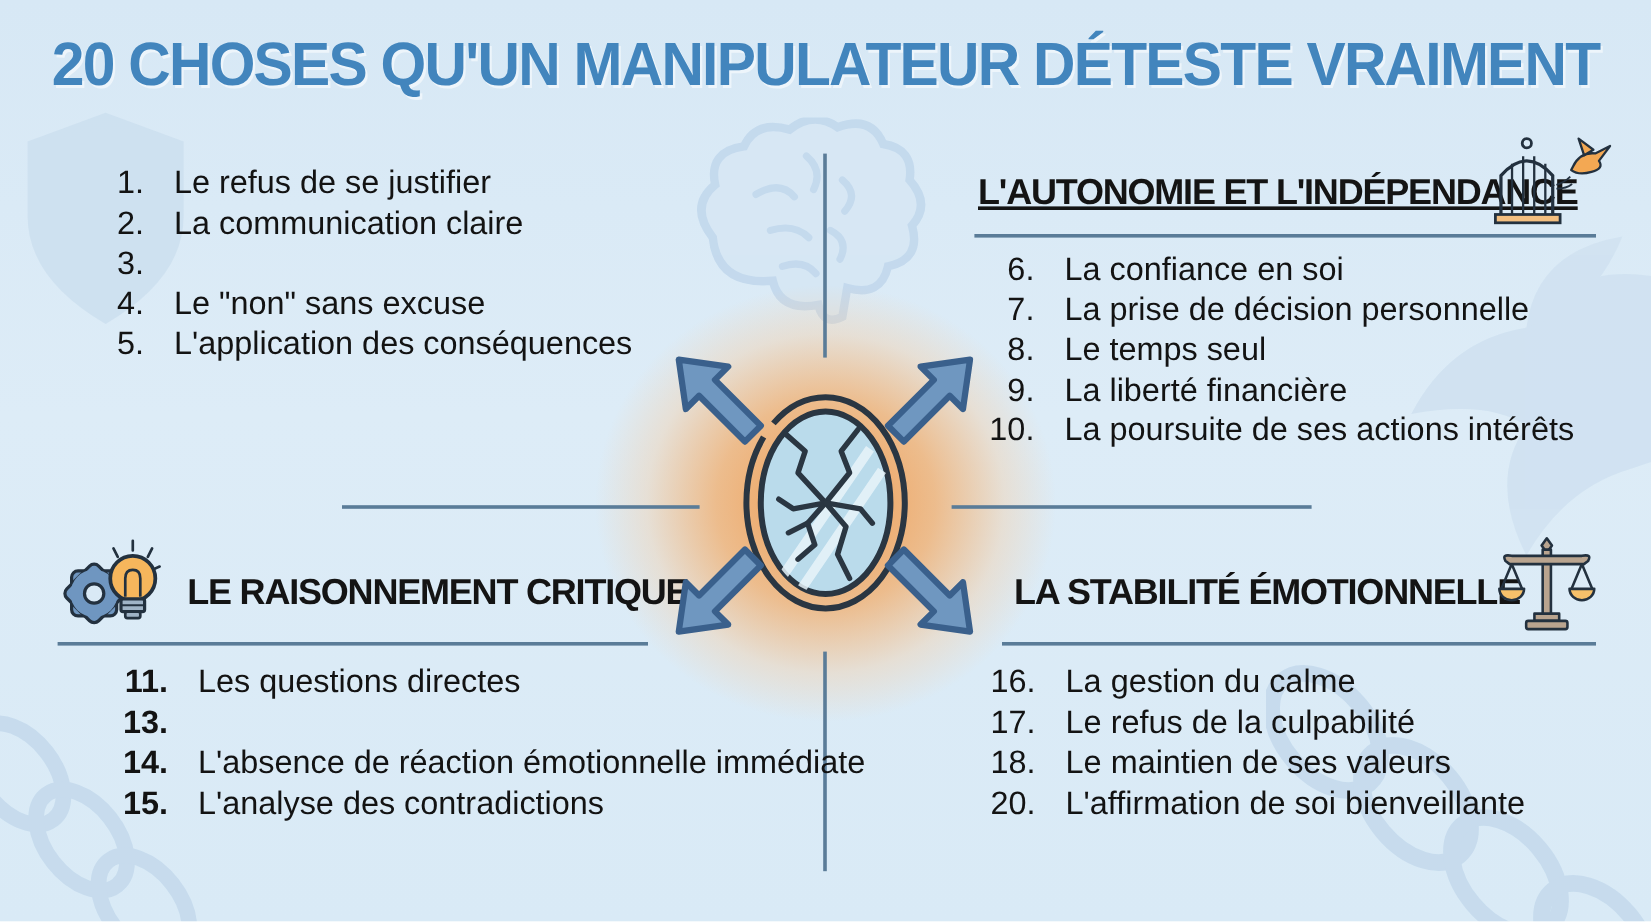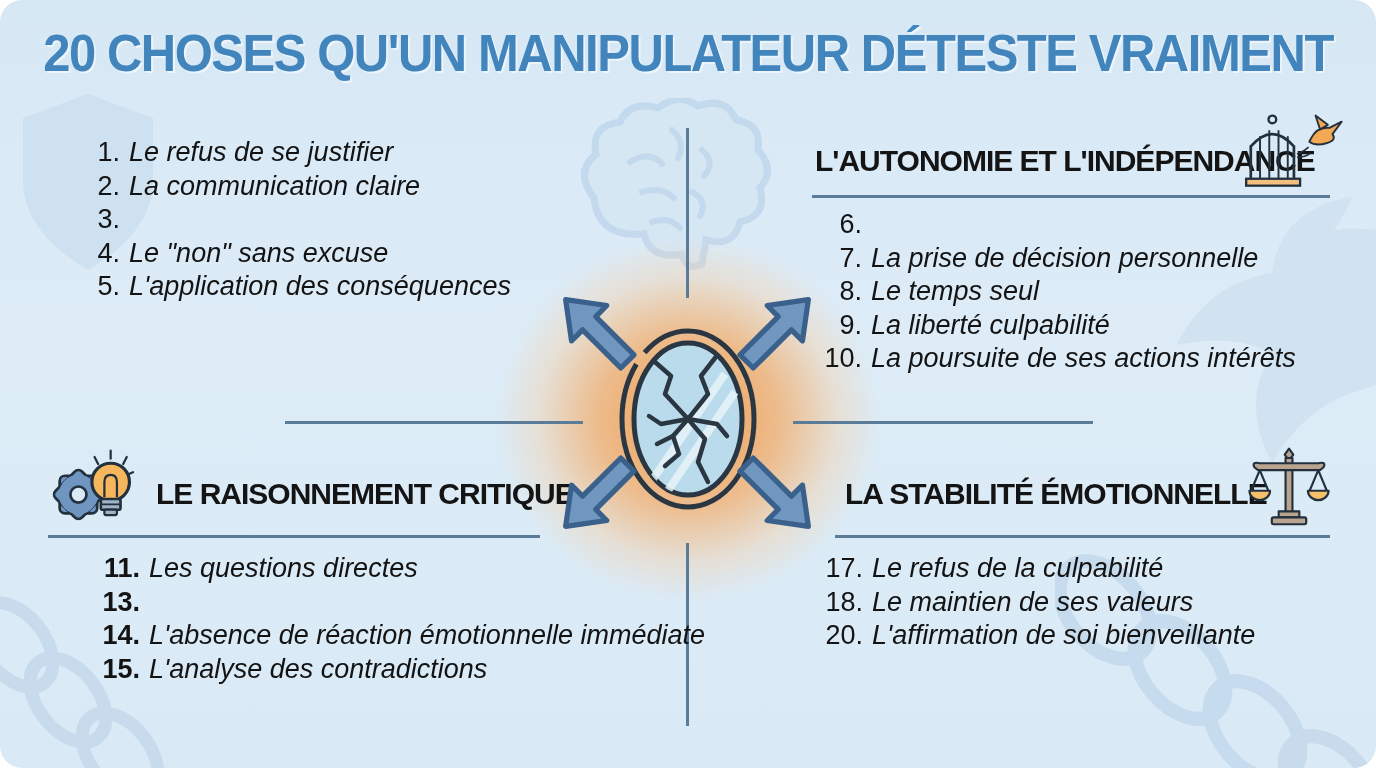--- a/index.html
+++ b/index.html
@@ -2,21 +2,20 @@
 <html><head>
 <meta charset="utf-8">
 <style>
   * { margin:0; padding:0; box-sizing:border-box; }
   html,body { width:1376px; height:768px; overflow:hidden; }
   body { font-family:"Liberation Sans", sans-serif; }
   .canvas {
     position:relative; width:1376px; height:768px;
     background:linear-gradient(180deg,#d7e8f5 0%, #ddecf7 45%, #d9eaf6 100%);
     overflow:hidden;
-    border-radius:22px;
   }
   svg.wm { position:absolute; z-index:0; }
   .glow {
     position:absolute; z-index:1; left:448px; top:192px; width:480px; height:455px;
     background:radial-gradient(ellipse 50% 50% at 50% 50%,
       rgba(240,150,70,0.95) 0%, rgba(243,170,100,0.72) 38%,
       rgba(247,203,158,0.38) 62%, rgba(250,230,205,0) 80%);
   }
   .title {
     position:absolute; z-index:4; left:0; top:24px; width:100%;
@@ -41,40 +40,40 @@
     white-space:nowrap;
   }
   .qicon { flex-shrink:0; line-height:0; }
 
   .q1 { left:48px;  top:126px; width:503px; }
   .q1 .qhead { height:72px; }
   .q1 .qtitle { margin-left:20px; }
 
   .q2 { left:812px; top:126px; width:518px; }
   .q2 .qhead { height:72px; position:relative; }
-  .q2 .qtitle { margin-left:3px; }
+  .q2 .qtitle { margin-left:3px;text-decoration:underline; }
   .q2 .qicon { position:absolute; right:-14px; top:-14px; }
 
   .q3 { left:48px;  top:452px; width:492px; }
   .q3 .qhead { height:86px; }
   .q3 .qtitle { margin-left:14px; }
   .q3 .qicon { margin-top:-6px; }
 
   .q4 { left:835px; top:452px; width:495px; }
   .q4 .qhead { height:86px; position:relative; }
   .q4 .qtitle { margin-left:10px; }
   .q4 .qicon { position:absolute; right:-2px; top:-6px; }
 
   ol.items { list-style:none; margin-top:10px; }
   .q3 ol.items, .q4 ol.items { margin-top:14px; }
   .q3 ol.items { margin-left:26px; }
   .q4 ol.items { margin-left:-22px; }
   li.item { display:flex; line-height:33.5px; font-size:27px; color:#131313; white-space:nowrap; }
   li.item .num { text-align:right; flex-shrink:0; }
-  li.item .txt { margin-left:9px;font-style:italic; }
+  li.item .txt { margin-left:25px; }
   .q1 .num { width:72px; }
   .q2 .num { width:50px; }
   .q3 .num { width:66px;font-weight:bold; }
   .q4 .num { width:50px; }
 
   .center-art { position:absolute; z-index:3; line-height:0; }
   .mirror { left:613px; top:324px; }
   .arrow { width:104px; height:104px; }
   .a-ul { left:546px; top:280px; transform:rotate(-45deg); }
   .a-ur { left:724px; top:280px; transform:rotate(45deg); }
@@ -161,32 +160,33 @@
           <path d="M14 88 L14 44 Q42 12 70 44 L70 88" fill="none" stroke="#23313f" stroke-width="3.5"></path>
           <path d="M26 31 V86 M38 23 V86 M50 23 V86 M62 31 V86" stroke="#23313f" stroke-width="2.5" fill="none"></path>
           <rect x="8" y="86" width="70" height="9" fill="#f3bf80" stroke="#23313f" stroke-width="3"></rect>
           <path d="M74 54 q9 -3 15 -9 M74 58 q11 0 17 -5" stroke="#23313f" stroke-width="2" fill="none"></path>
         </svg>
       </span>
     </div>
     <ol class="items">
         <li class="item">
           <span class="num">6.</span>
+          <span class="txt">La confiance en soi</span>
         </li>
         <li class="item">
           <span class="num">7.</span>
           <span class="txt">La prise de décision personnelle</span>
         </li>
         <li class="item">
           <span class="num">8.</span>
           <span class="txt">Le temps seul</span>
         </li>
         <li class="item">
           <span class="num">9.</span>
-          <span class="txt">La liberté culpabilité</span>
+          <span class="txt">La liberté financière</span>
         </li>
         <li class="item">
           <span class="num">10.</span>
           <span class="txt">La poursuite de ses actions intérêts</span>
         </li>
       </ol>
   </section>
 
   <section class="quad q3">
     <div class="qhead">
@@ -240,20 +240,24 @@
             <path d="M4 52 H28 A12 11 0 0 1 4 52 Z" fill="#f6c06a" stroke-width="2.5"></path>
             <path d="M72 52 H96 A12 11 0 0 1 72 52 Z" fill="#f6c06a" stroke-width="2.5"></path>
             <rect x="38" y="76" width="24" height="7" fill="#b9a48f" stroke-width="2.5"></rect>
             <rect x="30" y="83" width="40" height="8" rx="2" fill="#b9a48f" stroke-width="2.5"></rect>
           </g>
         </svg>
       </span>
     </div>
     <ol class="items">
         <li class="item">
+          <span class="num">16.</span>
+          <span class="txt">La gestion du calme</span>
+        </li>
+        <li class="item">
           <span class="num">17.</span>
           <span class="txt">Le refus de la culpabilité</span>
         </li>
         <li class="item">
           <span class="num">18.</span>
           <span class="txt">Le maintien de ses valeurs</span>
         </li>
         <li class="item">
           <span class="num">20.</span>
           <span class="txt">L'affirmation de soi bienveillante</span>

